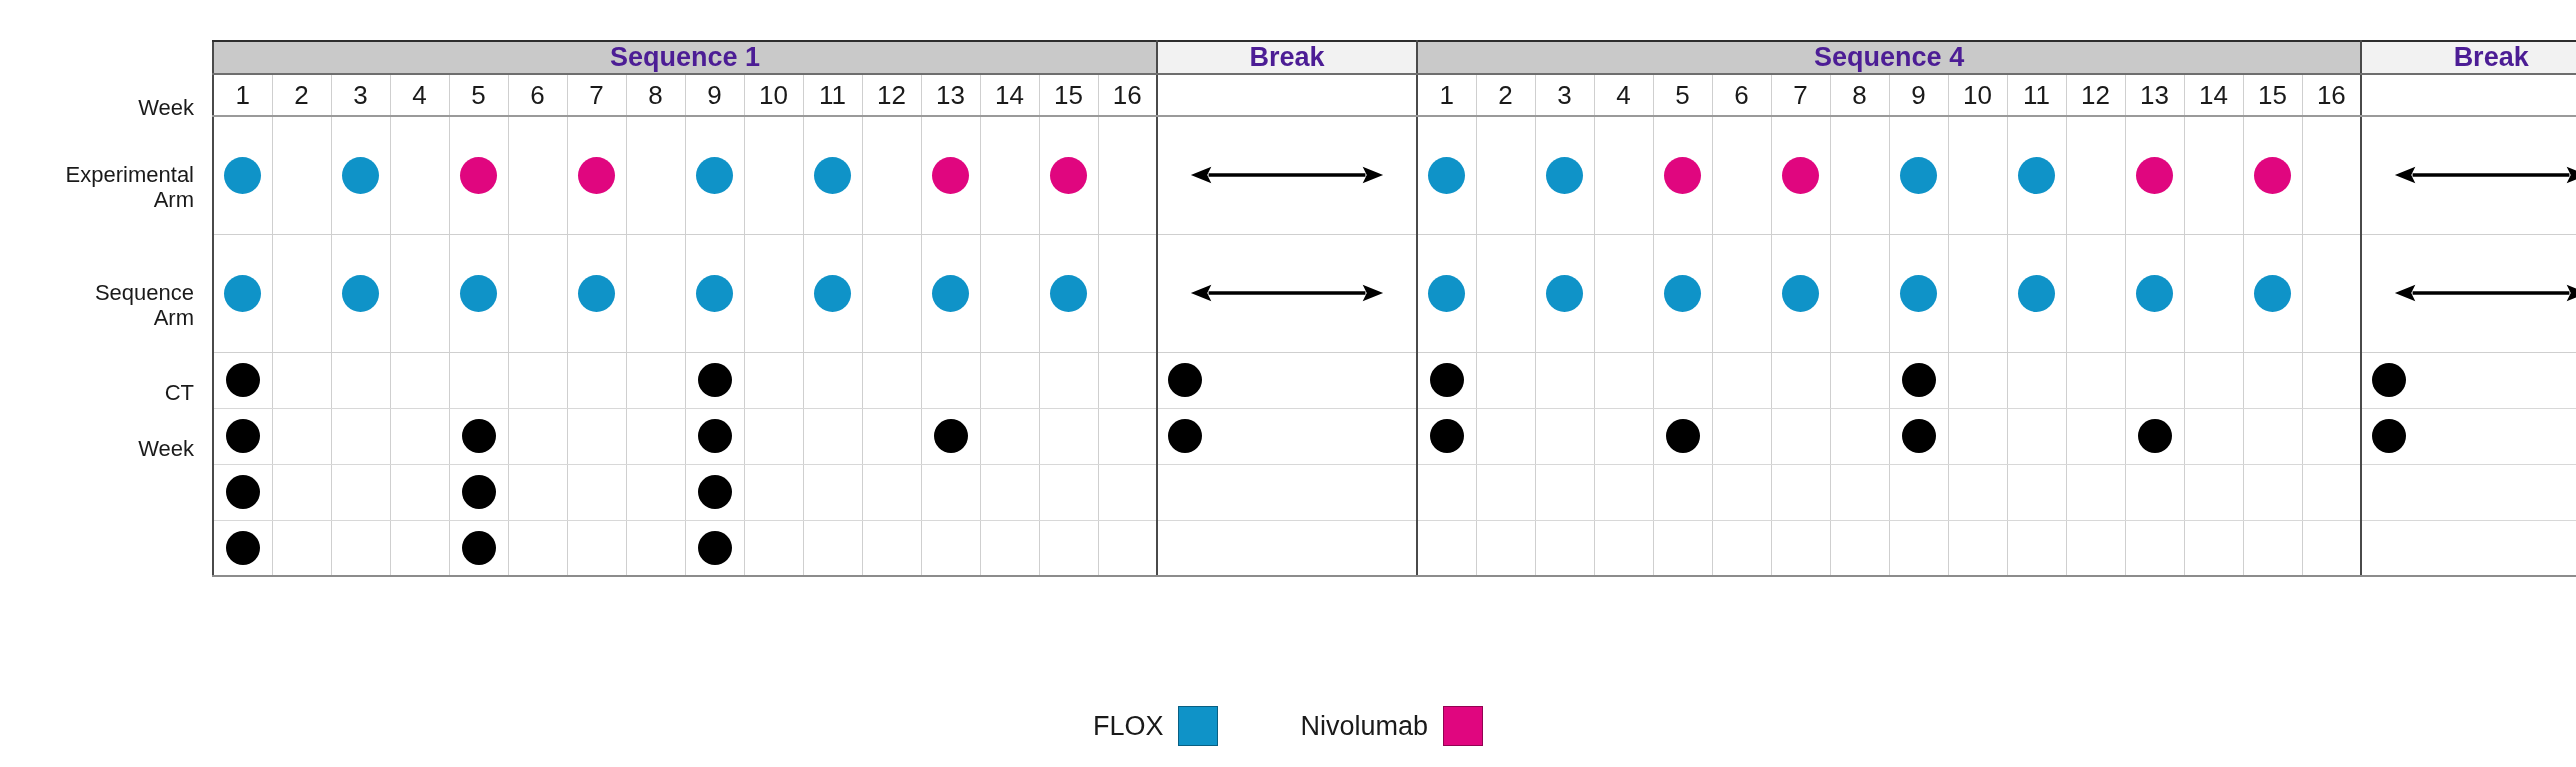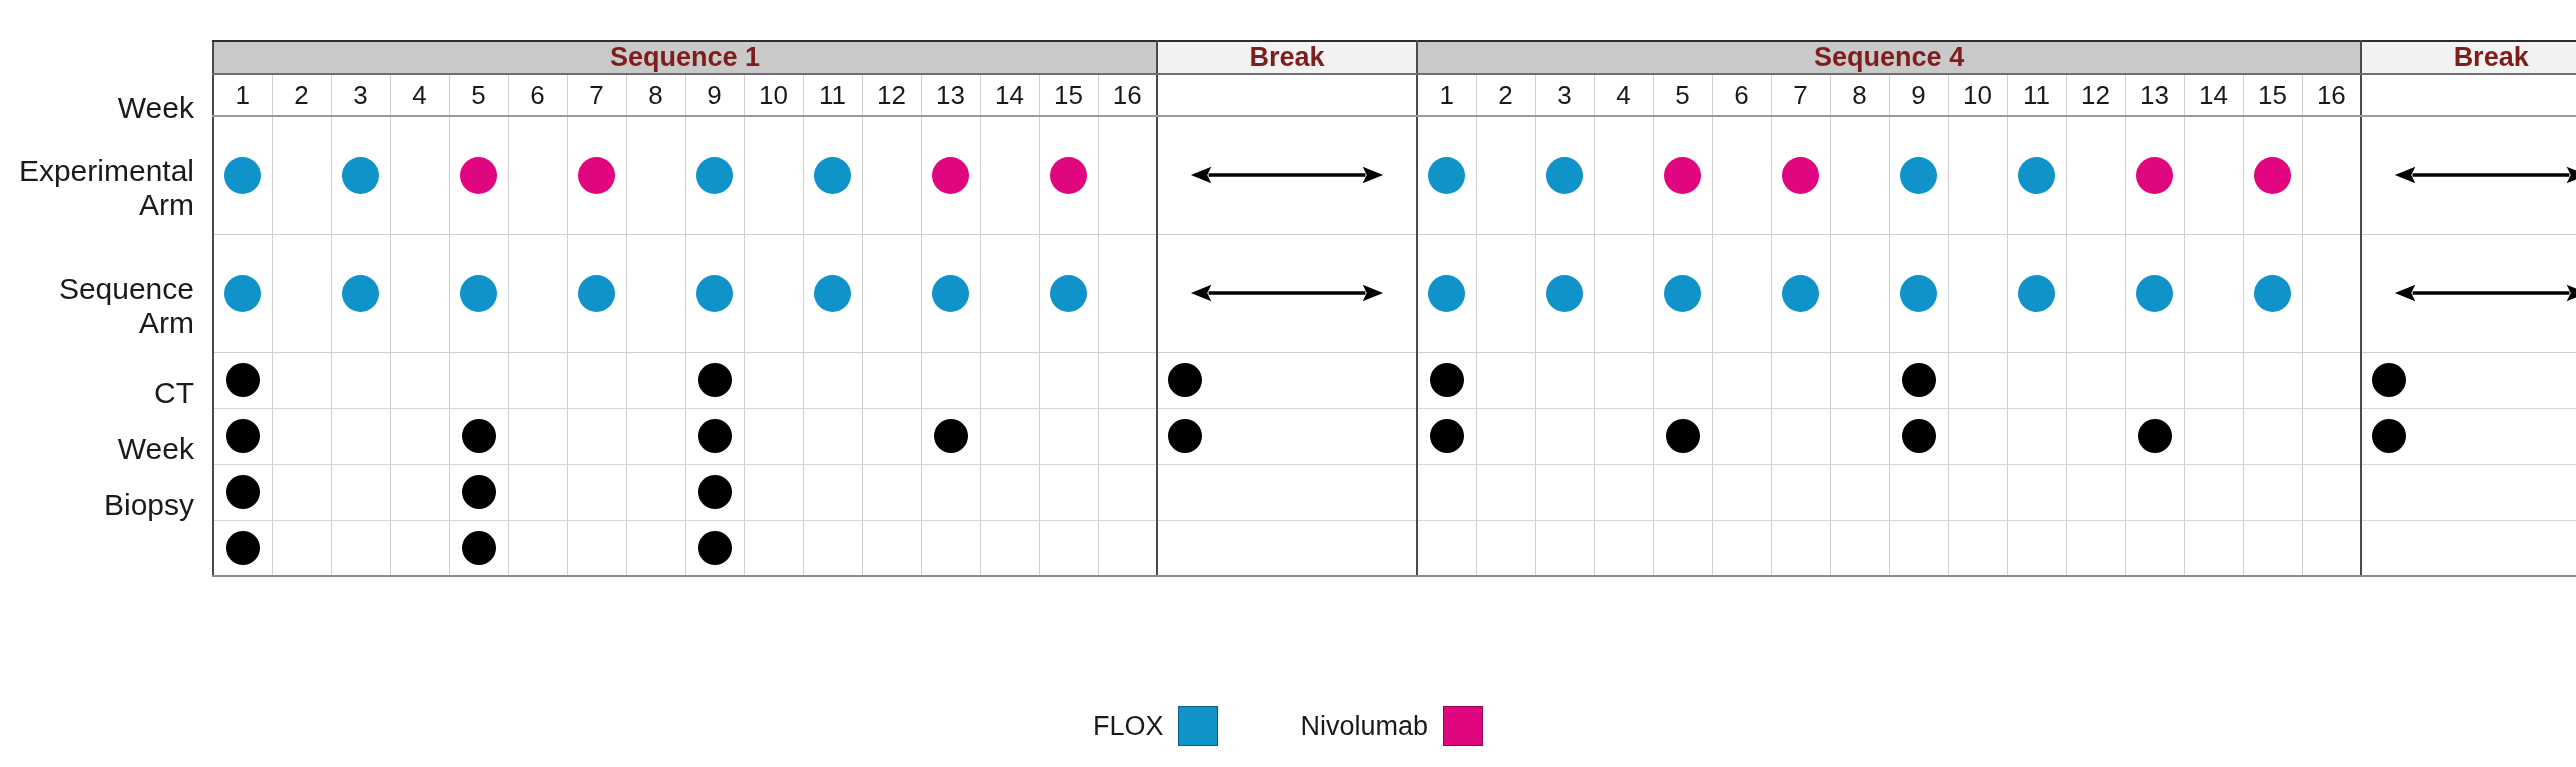--- a/index.html
+++ b/index.html
@@ -37,21 +37,21 @@
   
   .blk-left   { border-left: 2.1px solid #4a4a4a !important; }
   .blk-right  { border-right: 2.1px solid #4a4a4a !important; }
   .grp-left   { border-left: 1.4px solid #6e6e6e !important; }
 
   
   .hdr {
     height: 30px;
     background: #c9c9c9 !important;
     font-size: 27px;
-    color: #7f1d1d;
+    color: #4c1d95;
     border-top: 2.7px solid #2e2e2e !important;
     border-bottom: 2.1px solid #6e6e6e !important;
   }
   .hdr.break-hdr { background: #f2f2f2 !important; margin-left: 40px; }
 
   
   .weekrow td {
     height: 42px;
     font-size: 26px;
     color: #1a1a1a;
@@ -94,21 +94,21 @@
     position: absolute;
     left: 0;
     top: 40px;
     width: 205px;
   }
   .rowlabel {
     display: flex;
     align-items: center;
     justify-content: flex-end;
     padding-right: 11px;
-    font-size: 30px;
+    font-size: 22px;
     color: #1a1a1a;
     line-height: 1.12;
     text-align: right;
   }
   .rowlabel span { display: block; }
   .rl-spacer { height: 47px; }
   .rl-week   { height: 42px; }
   .rl-arm    { height: 118px; }
   .rl-assess { height: 56px; }
 
@@ -157,23 +157,20 @@
       <div>
         <span>Sequence</span>
         <span>Arm</span>
       </div>
     </div>
     <div class="rowlabel rl-assess">
       <span>CT</span>
     </div>
     <div class="rowlabel rl-assess">
       <span>Week</span>
-    </div>
-    <div class="rowlabel rl-assess">
-      <span>Biopsy</span>
     </div>
   </div>
 
   <table class="schedule">
     <colgroup id="colgroup-main">
         <col style="width: 59px;">
         <col style="width: 59px;">
         <col style="width: 59px;">
         <col style="width: 59px;">
         <col style="width: 59px;">

